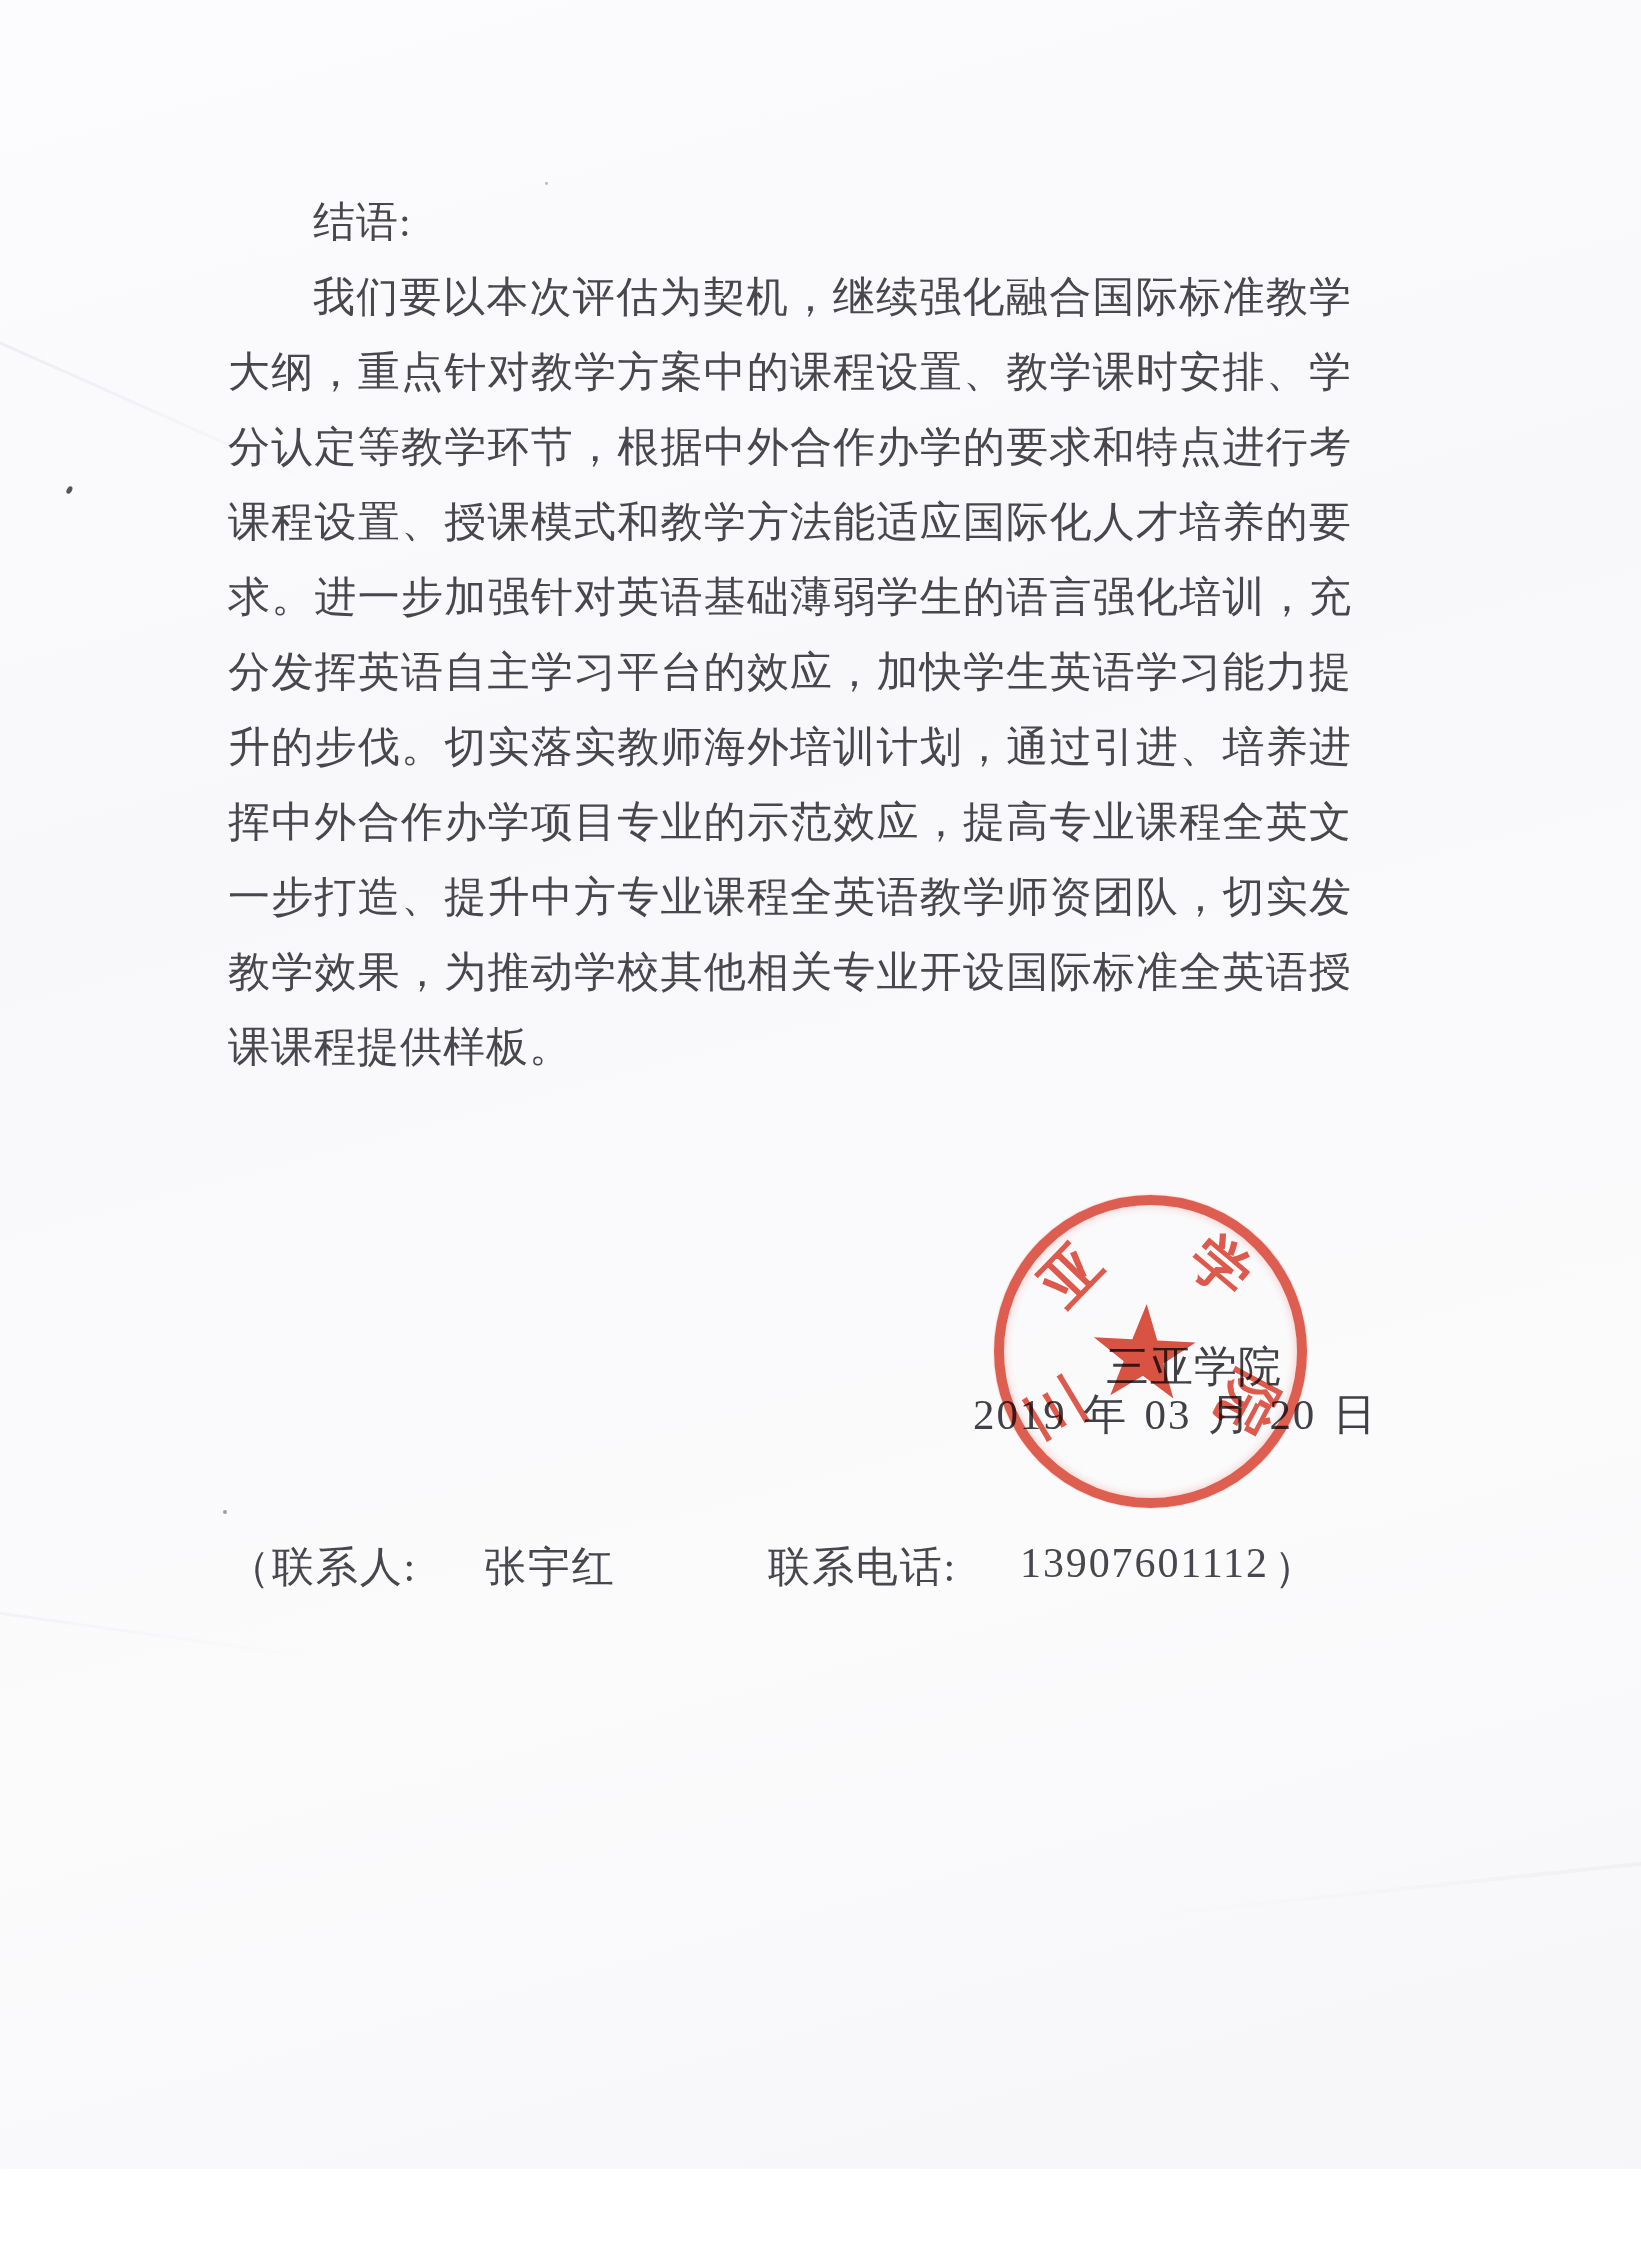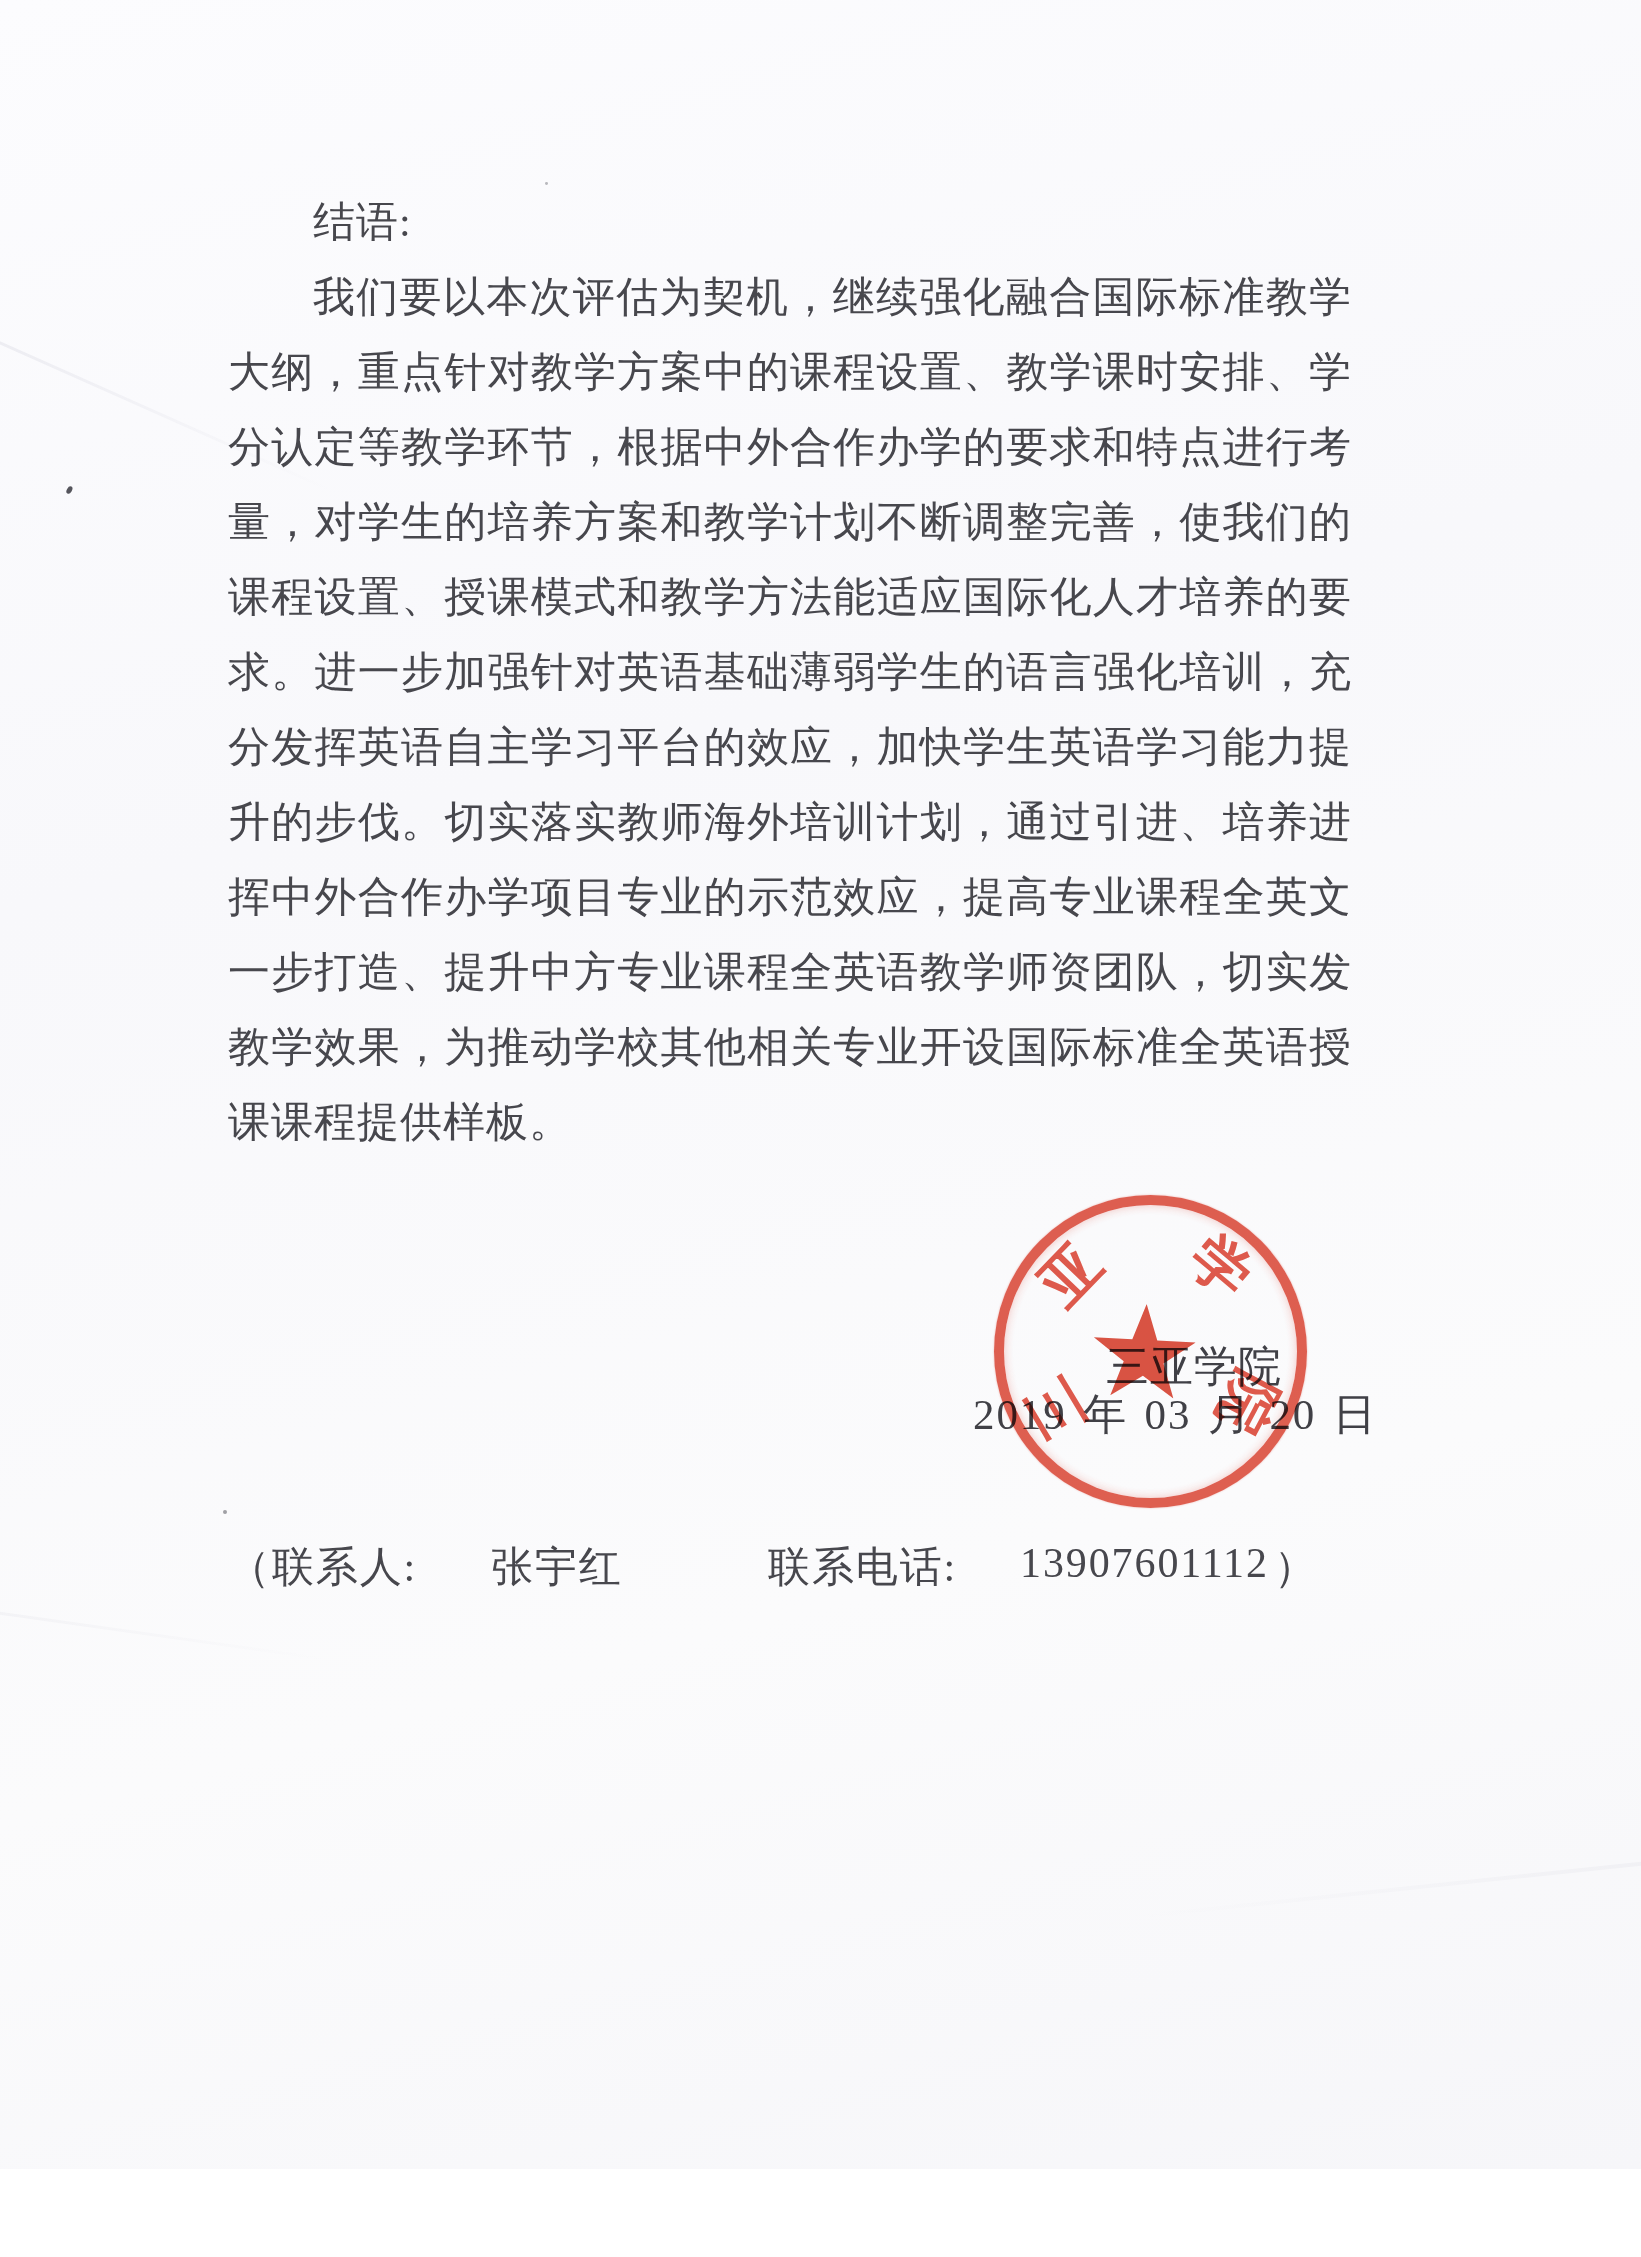--- a/index.html
+++ b/index.html
@@ -37,21 +37,21 @@
   }
   .sig-date{
     position:absolute;left:973px;top:1386px;
     font-size:43px;color:#404046;letter-spacing:1.9px;word-spacing:3.9px;
   }
 
   
   .contact{position:absolute;left:0;top:1539px;width:1641px;height:58px;font-size:42px;color:#47474d;padding-left:14px;}
   .contact span{position:absolute;top:0;letter-spacing:1.9px;}
   .c-open{left:228px;}
-  .c-name{left:484px;margin-left:7px;}
+  .c-name{left:484px;}
   .c-phone-label{left:768px;}
   .c-phone{left:1020px;letter-spacing:3.9px;}
   .c-close{left:1274px;}
 
   
   .seal{
     position:absolute;left:994px;top:1195px;width:313px;height:313px;
     mix-blend-mode:multiply;
   }
   .seal-ring{
@@ -83,21 +83,20 @@
   <div class="crease crease-3"></div>
   <div class="speck speck-1"></div>
   <div class="speck speck-2"></div>
   <div class="speck speck-3"></div>
 
   <div class="doc-body">
     <div class="line indent">结语:</div>
     <div class="line indent j">我们要以本次评估为契机，继续强化融合国际标准教学</div>
     <div class="line j">大纲，重点针对教学方案中的课程设置、教学课时安排、学</div>
     <div class="line j">分认定等教学环节，根据中外合作办学的要求和特点进行考</div>
-    <div class="line j">量，对学生的培养方案和教学计划不断调整完善，使我们的</div>
     <div class="line j">课程设置、授课模式和教学方法能适应国际化人才培养的要</div>
     <div class="line j">求。进一步加强针对英语基础薄弱学生的语言强化培训，充</div>
     <div class="line j">分发挥英语自主学习平台的效应，加快学生英语学习能力提</div>
     <div class="line j">升的步伐。切实落实教师海外培训计划，通过引进、培养进</div>
     <div class="line j">挥中外合作办学项目专业的示范效应，提高专业课程全英文</div>
     <div class="line j">一步打造、提升中方专业课程全英语教学师资团队，切实发</div>
     <div class="line j">教学效果，为推动学校其他相关专业开设国际标准全英语授</div>
     <div class="line">课课程提供样板。</div>
   </div>
 

